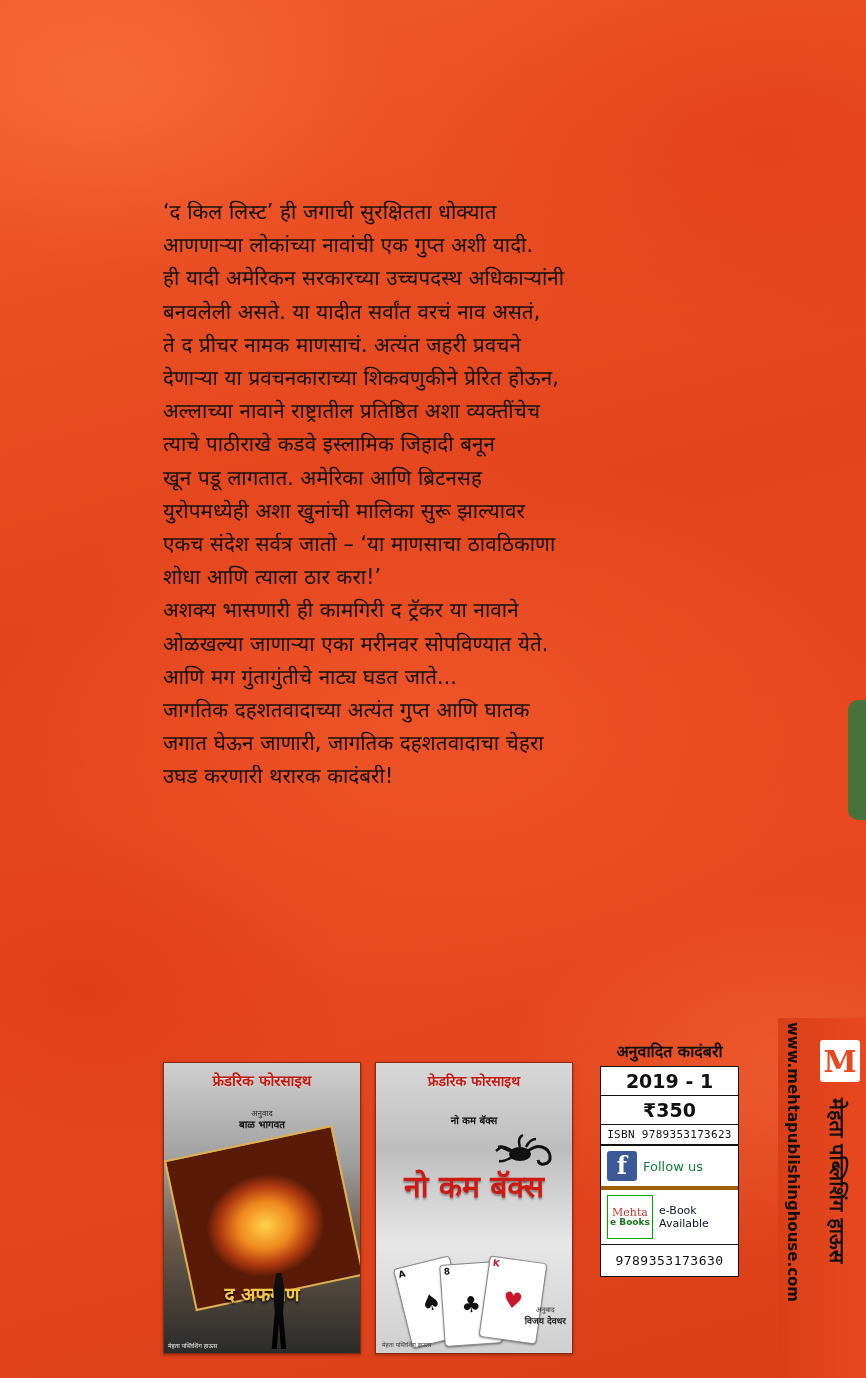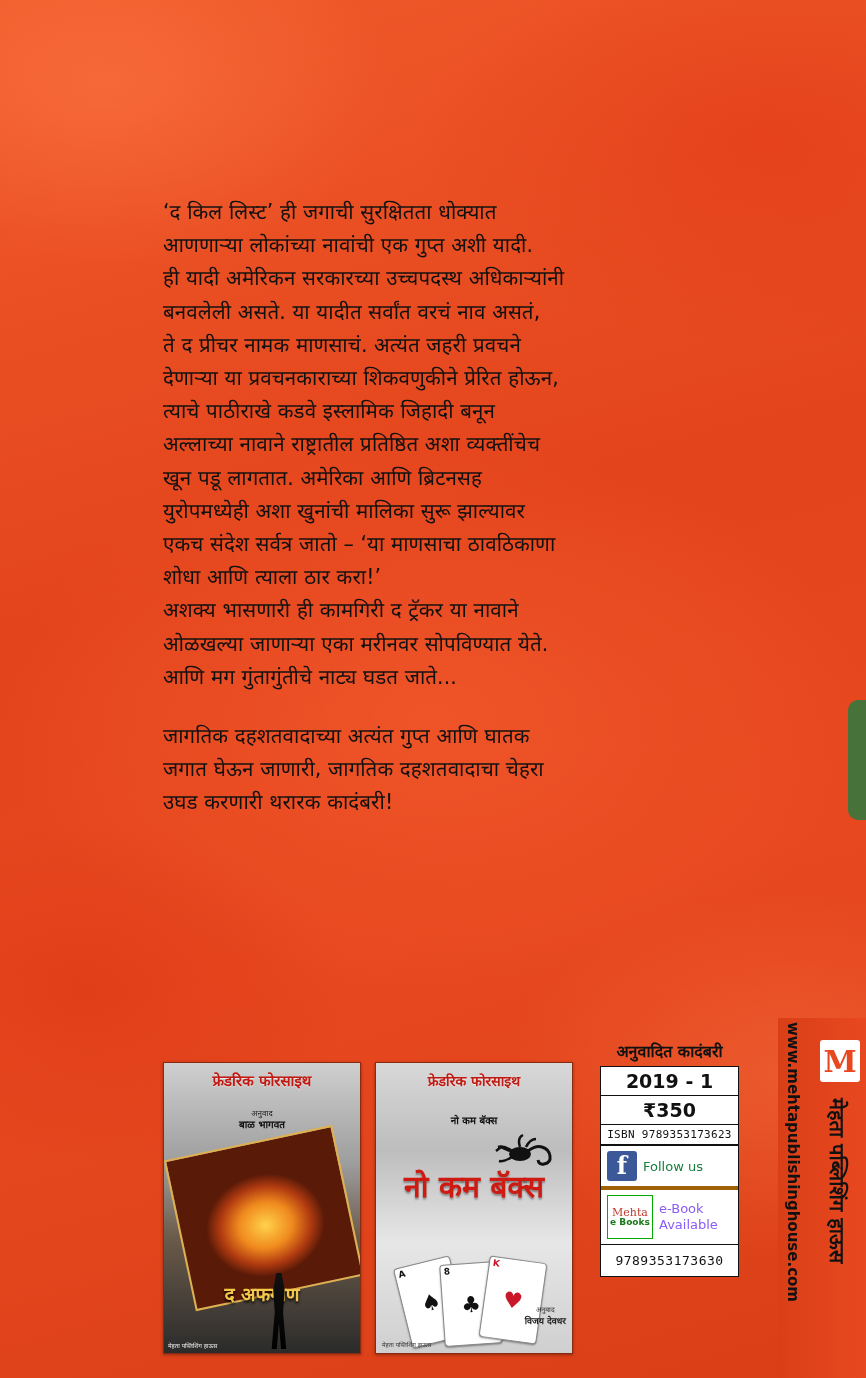--- a/index.html
+++ b/index.html
@@ -26,21 +26,21 @@
     position:absolute;right:0;top:700px;width:18px;height:120px;
     background:#2a7a3f;border-radius:10px 0 0 10px;opacity:.85;
   }
   .blurb{
     position:absolute;left:163px;top:196px;width:500px;
     color:#111;font-size:20.5px;line-height:1.62;
     font-family:"DejaVu Sans", sans-serif;
     letter-spacing:.1px;
   }
   .blurb p{margin:0;}
-  .blurb p.gap{margin-top:26px;}
+  .blurb p.gap{}
 
   
   .thumb{
     position:absolute;border:1px solid #8a2a10;box-shadow:0 1px 3px rgba(0,0,0,.35);
     overflow:hidden;
   }
   #thumb1{left:163px;top:1062px;width:196px;height:290px;
     background:linear-gradient(180deg,#cfcfcf 0%,#9d9d9d 35%,#6b5b4a 60%,#2b2b2b 100%);}
   #thumb2{left:375px;top:1062px;width:196px;height:290px;
     background:linear-gradient(180deg,#d8d8d8 0%,#bdbdbd 30%,#e7e7e7 62%,#cfcfcf 100%);}
@@ -127,21 +127,21 @@
   .bar-num{font-family:"DejaVu Sans Mono", monospace;font-size:13px;text-align:center;padding:1px 0 3px;letter-spacing:1px;color:#111;}
   .fb-row{display:flex;align-items:center;gap:6px;padding:5px 6px;background:#fff;border-top:1px solid #111;}
   .fb-icon{width:30px;height:30px;background:#3b5998;color:#fff;font-weight:bold;font-size:24px;
     font-family:"DejaVu Serif", serif;text-align:center;line-height:30px;border-radius:3px;}
   .fb-text{font-size:13px;color:#15803d;}
   .ebook-row{display:flex;align-items:center;gap:6px;padding:5px 6px;background:#fff;border-top:4px solid #a16207;}
   .mehta-logo{width:44px;height:42px;border:1px solid #0a0;display:flex;flex-direction:column;
     align-items:center;justify-content:center;line-height:1;}
   .mehta-logo .m1{font-size:11px;color:#c0392b;font-family:"DejaVu Serif", serif;}
   .mehta-logo .m2{font-size:9px;color:#1a7a1a;font-weight:bold;}
-  .ebook-text{font-size:13px;color:#8b5cf6;line-height:1.2;}
+  .ebook-text{font-size:11px;color:#0f172a;line-height:1.2;}
   .isbn-bottom{font-family:"DejaVu Sans Mono", monospace;font-size:13px;text-align:center;
     padding:8px 0;background:#fff;border-top:1px solid #111;letter-spacing:.5px;color:#111;}
 
   
   .spine{
     position:absolute;left:778px;top:1018px;width:88px;height:360px;
     background:linear-gradient(90deg,#d93f17,#e8481f);
   }
   .spine-url{
     position:absolute;left:6px;top:4px;
@@ -165,22 +165,22 @@
 <div class="bg-texture"></div>
 <div class="edge-green"></div>
 
 <div class="blurb">
   <p>‘द किल लिस्ट’ ही जगाची सुरक्षितता धोक्यात</p>
   <p>आणणाऱ्या लोकांच्या नावांची एक गुप्त अशी यादी.</p>
   <p>ही यादी अमेरिकन सरकारच्या उच्चपदस्थ अधिकाऱ्यांनी</p>
   <p>बनवलेली असते. या यादीत सर्वांत वरचं नाव असतं,</p>
   <p>ते द प्रीचर नामक माणसाचं. अत्यंत जहरी प्रवचने</p>
   <p>देणाऱ्या या प्रवचनकाराच्या शिकवणुकीने प्रेरित होऊन,</p>
+  <p>अल्लाच्या नावाने राष्ट्रातील प्रतिष्ठित अशा व्यक्तींचेच</p>
   <p>त्याचे पाठीराखे कडवे इस्लामिक जिहादी बनून</p>
-  <p>अल्लाच्या नावाने राष्ट्रातील प्रतिष्ठित अशा व्यक्तींचेच</p>
   <p>खून पडू लागतात. अमेरिका आणि ब्रिटनसह</p>
   <p>युरोपमध्येही अशा खुनांची मालिका सुरू झाल्यावर</p>
   <p>एकच संदेश सर्वत्र जातो – ‘या माणसाचा ठावठिकाणा</p>
   <p>शोधा आणि त्याला ठार करा!’</p>
   <p>अशक्य भासणारी ही कामगिरी द ट्रॅकर या नावाने</p>
   <p>ओळखल्या जाणाऱ्या एका मरीनवर सोपविण्यात येते.</p>
   <p>आणि मग गुंतागुंतीचे नाट्य घडत जाते...</p>
   <p class="gap">जागतिक दहशतवादाच्या अत्यंत गुप्त आणि घातक</p>
   <p>जगात घेऊन जाणारी, जागतिक दहशतवादाचा चेहरा</p>
   <p>उघड करणारी थरारक कादंबरी!</p>

